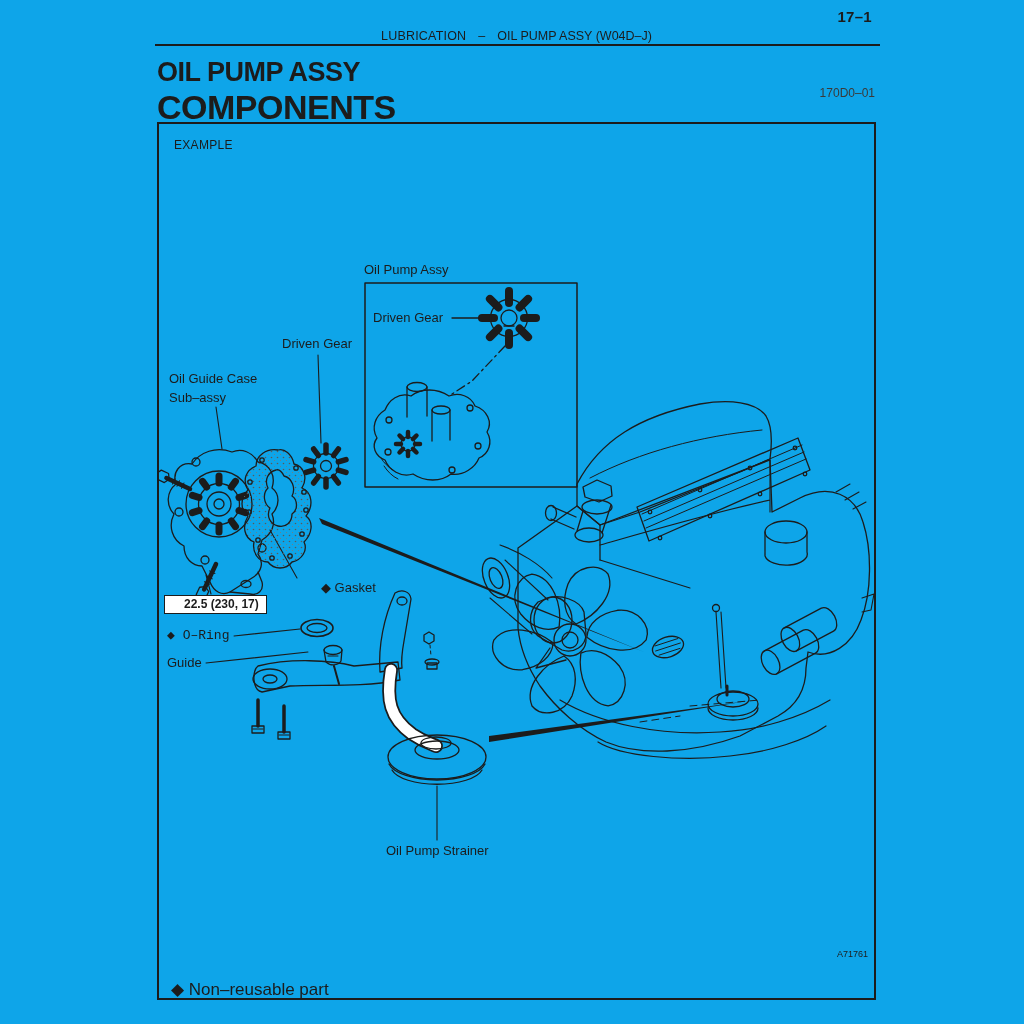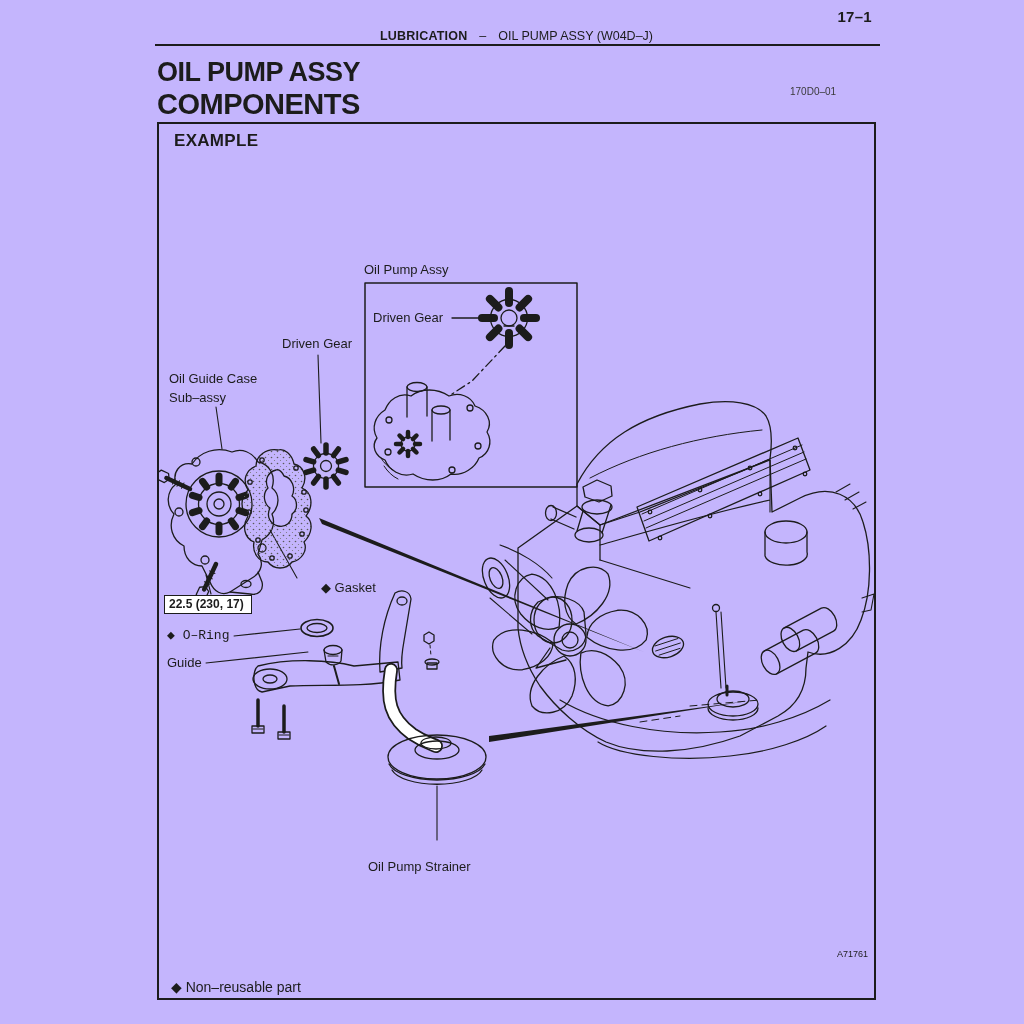--- a/index.html
+++ b/index.html
@@ -1,44 +1,44 @@
 <!DOCTYPE html>
 <html><head>
 <meta charset="utf-8">
 <style>
   html,body{margin:0;padding:0;background:#e8e8e8;}
   .page{
-    position:relative;width:1024px;height:1024px;background:#c4b5fd;
+    position:relative;width:1024px;height:1024px;background:#0ea5e9;
     font-family:"Liberation Sans",sans-serif;color:#1c1c1c;overflow:hidden;
   }
   .abs{position:absolute;}
   .pagenum{top:8px;left:790px;width:82px;text-align:right;font-size:15px;font-weight:bold;letter-spacing:.3px;}
   .runhead{top:29px;left:157px;width:719px;text-align:center;font-size:12.5px;white-space:nowrap;}
-  .runhead .sec{font-weight:bold;letter-spacing:.2px;}
+  .runhead .sec{font-weight:normal;letter-spacing:.2px;}
   .runhead .dash{margin:0 12px;}
   .rule{top:44px;left:155px;width:725px;height:2px;background:#1c1c1c;}
   .title{top:57px;left:157px;font-size:27px;font-weight:bold;letter-spacing:-.5px;}
-  .subtitle{top:88px;left:157px;font-size:29px;font-weight:bold;letter-spacing:-.5px;}
-  .doccode{top:86px;left:790px;width:85px;font-size:10px;color:#3a3a3a;}
+  .subtitle{top:88px;left:157px;font-size:34px;font-weight:bold;letter-spacing:-.5px;}
+  .doccode{top:86px;left:790px;width:85px;text-align:right;font-size:12px;color:#3a3a3a;}
   .figbox{top:122px;left:157px;width:719px;height:878px;border:2px solid #1c1c1c;box-sizing:border-box;}
-  .example{top:131px;left:174px;font-size:17px;font-weight:bold;letter-spacing:.3px;}
+  .example{top:138px;left:174px;font-size:12px;font-weight:normal;letter-spacing:.3px;}
   .lbl{font-size:13px;white-space:nowrap;}
   .inset-title{top:262px;left:364px;}
   .inset-dg{top:310px;left:373px;}
   .dg{top:336px;left:282px;}
   .caselbl{top:369px;left:169px;line-height:19px;}
   .gasket{top:580px;left:285px;margin-left:36px;}
-  .torquebox{top:595px;left:164px;border:1.4px solid #1c1c1c;padding:1px 7px 2px 4px;font-size:12px;font-weight:bold;background:#fff;}
+  .torquebox{top:595px;left:164px;border:1.4px solid #1c1c1c;padding:1px 7px 2px 19px;font-size:12px;font-weight:bold;background:#fff;}
   .oring{top:627px;left:167px;font-family:Liberation Mono, monospace;}
   .guide{top:655px;left:167px;}
-  .strainer{top:843px;left:368px;margin-top:16px;}
+  .strainer{top:843px;left:386px;}
   .legend1{top:952px;left:171px;font-size:13px;white-space:nowrap;}
   .legend1 .ubox{display:inline-block;border:1.4px solid #1c1c1c;padding:1px 8px 2px 8px;}
   .legend1 .cap{margin-left:6px;}
-  .legend2{top:979px;left:171px;font-size:14px;}
+  .legend2{top:979px;left:171px;font-size:17px;}
   .figcode{top:949px;left:800px;width:68px;text-align:right;font-size:9px;}
   svg.art{position:absolute;top:122px;left:157px;}
 </style>
 </head>
 <body>
 
 <div class="page">
 
   <div class="abs pagenum">17–1</div>
 

